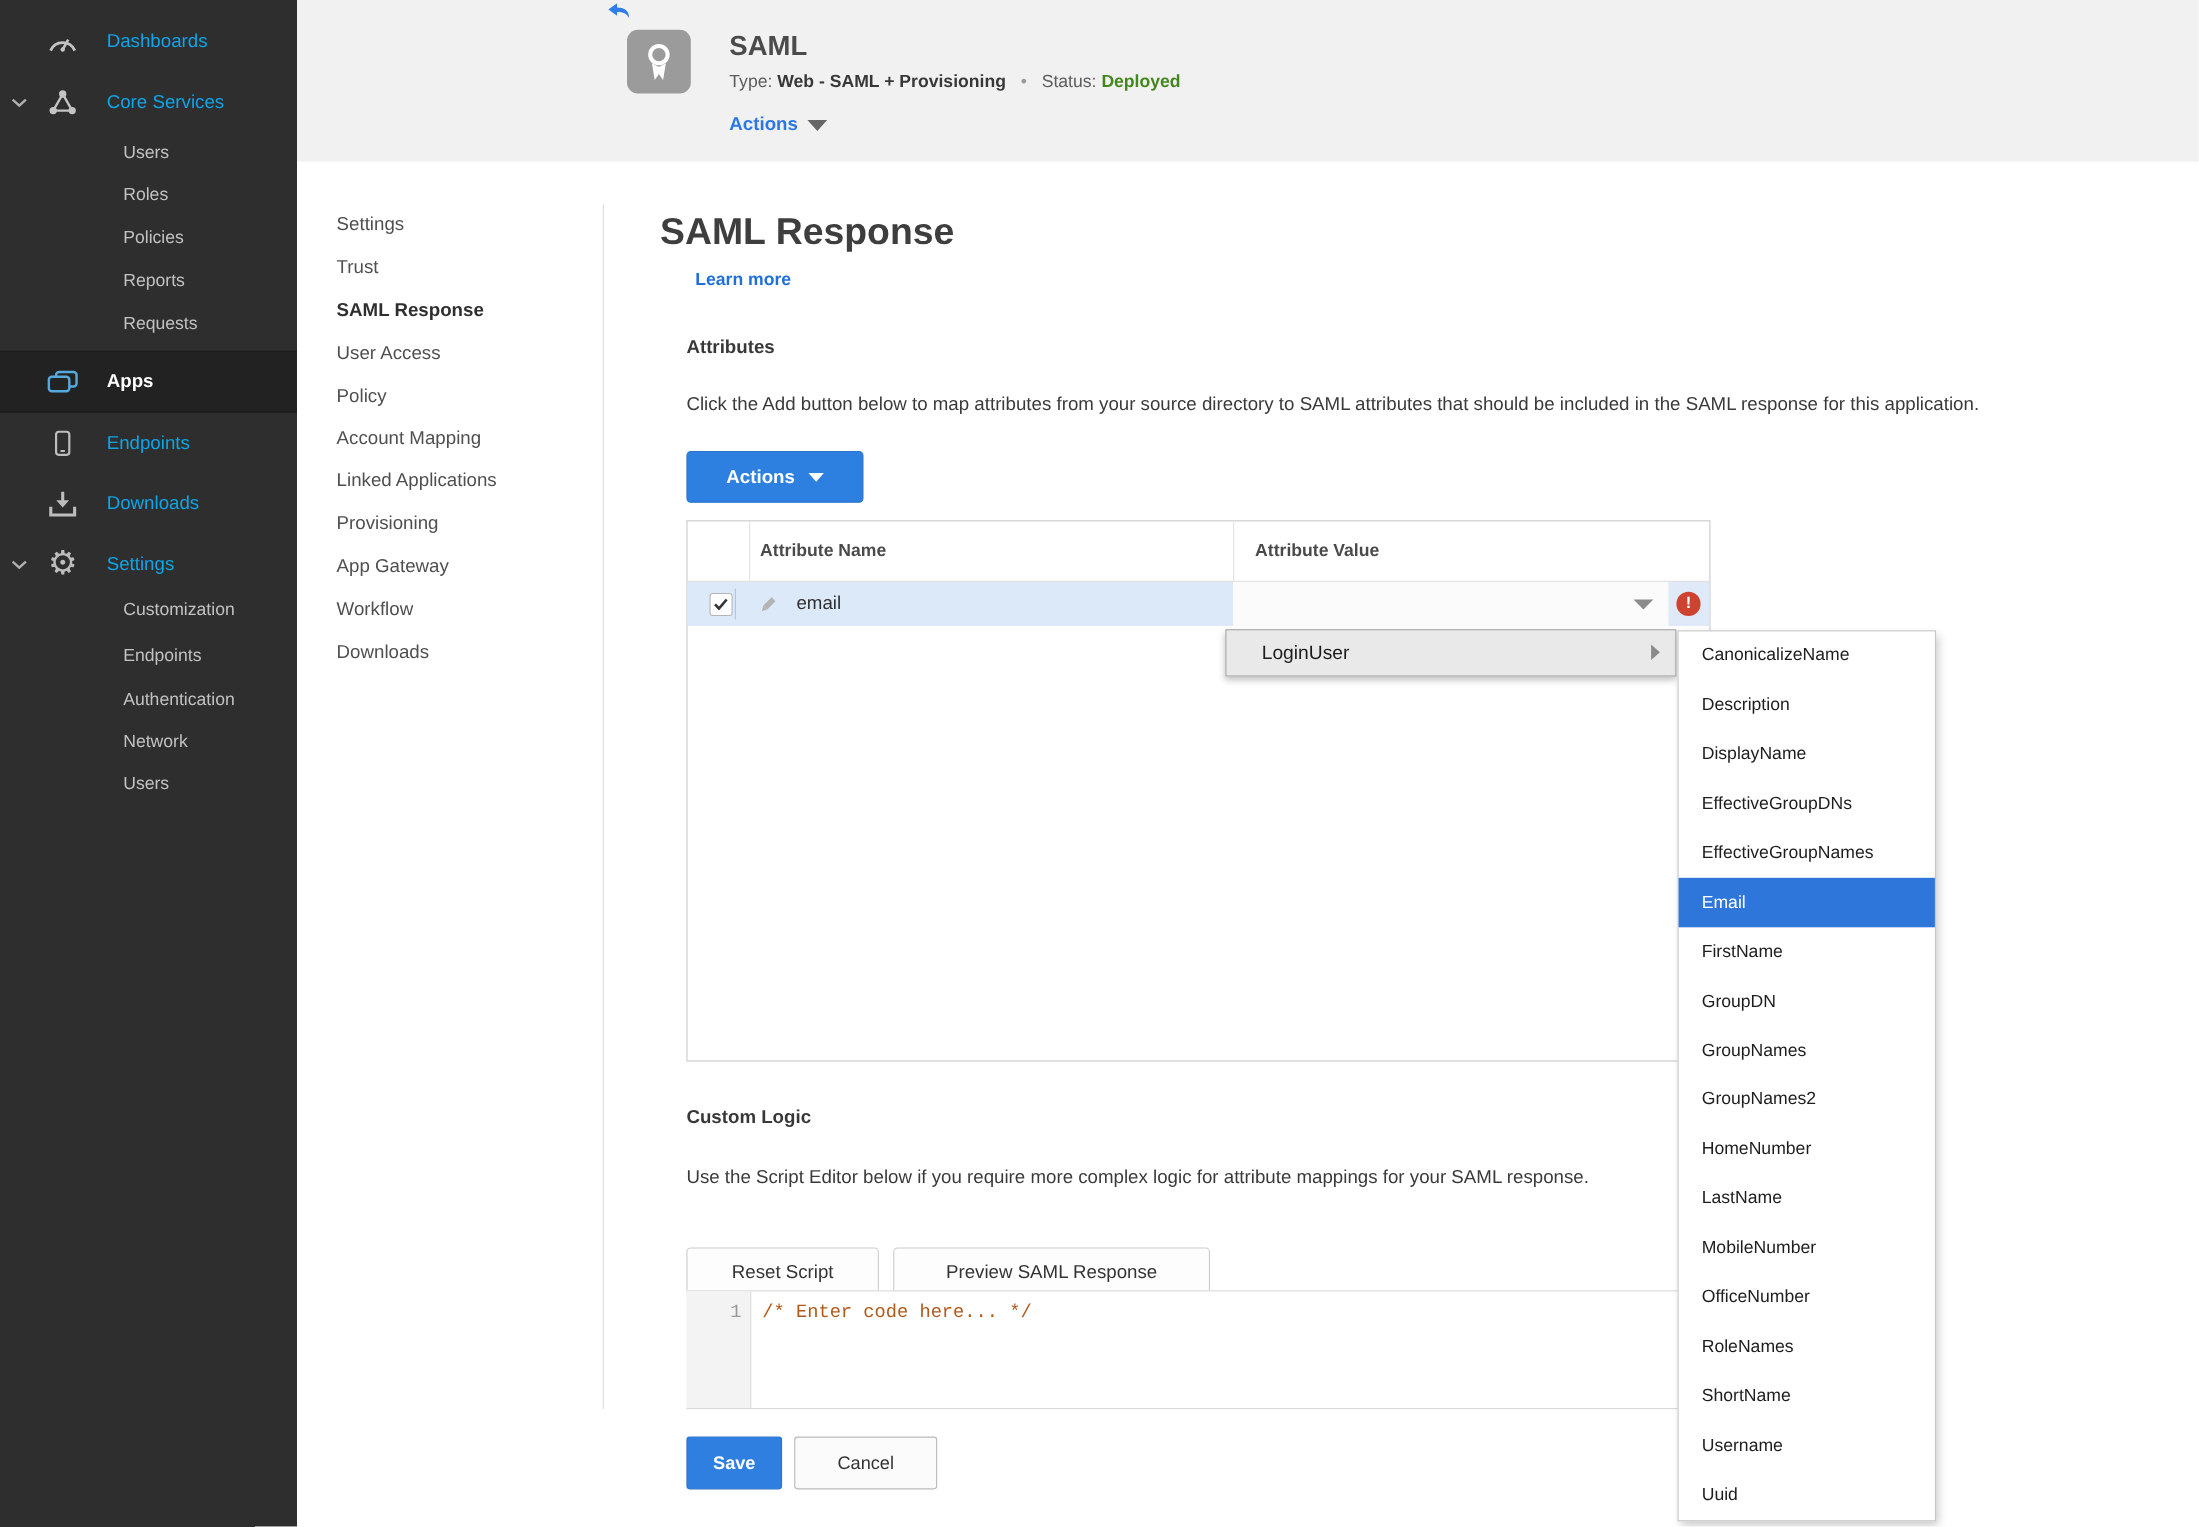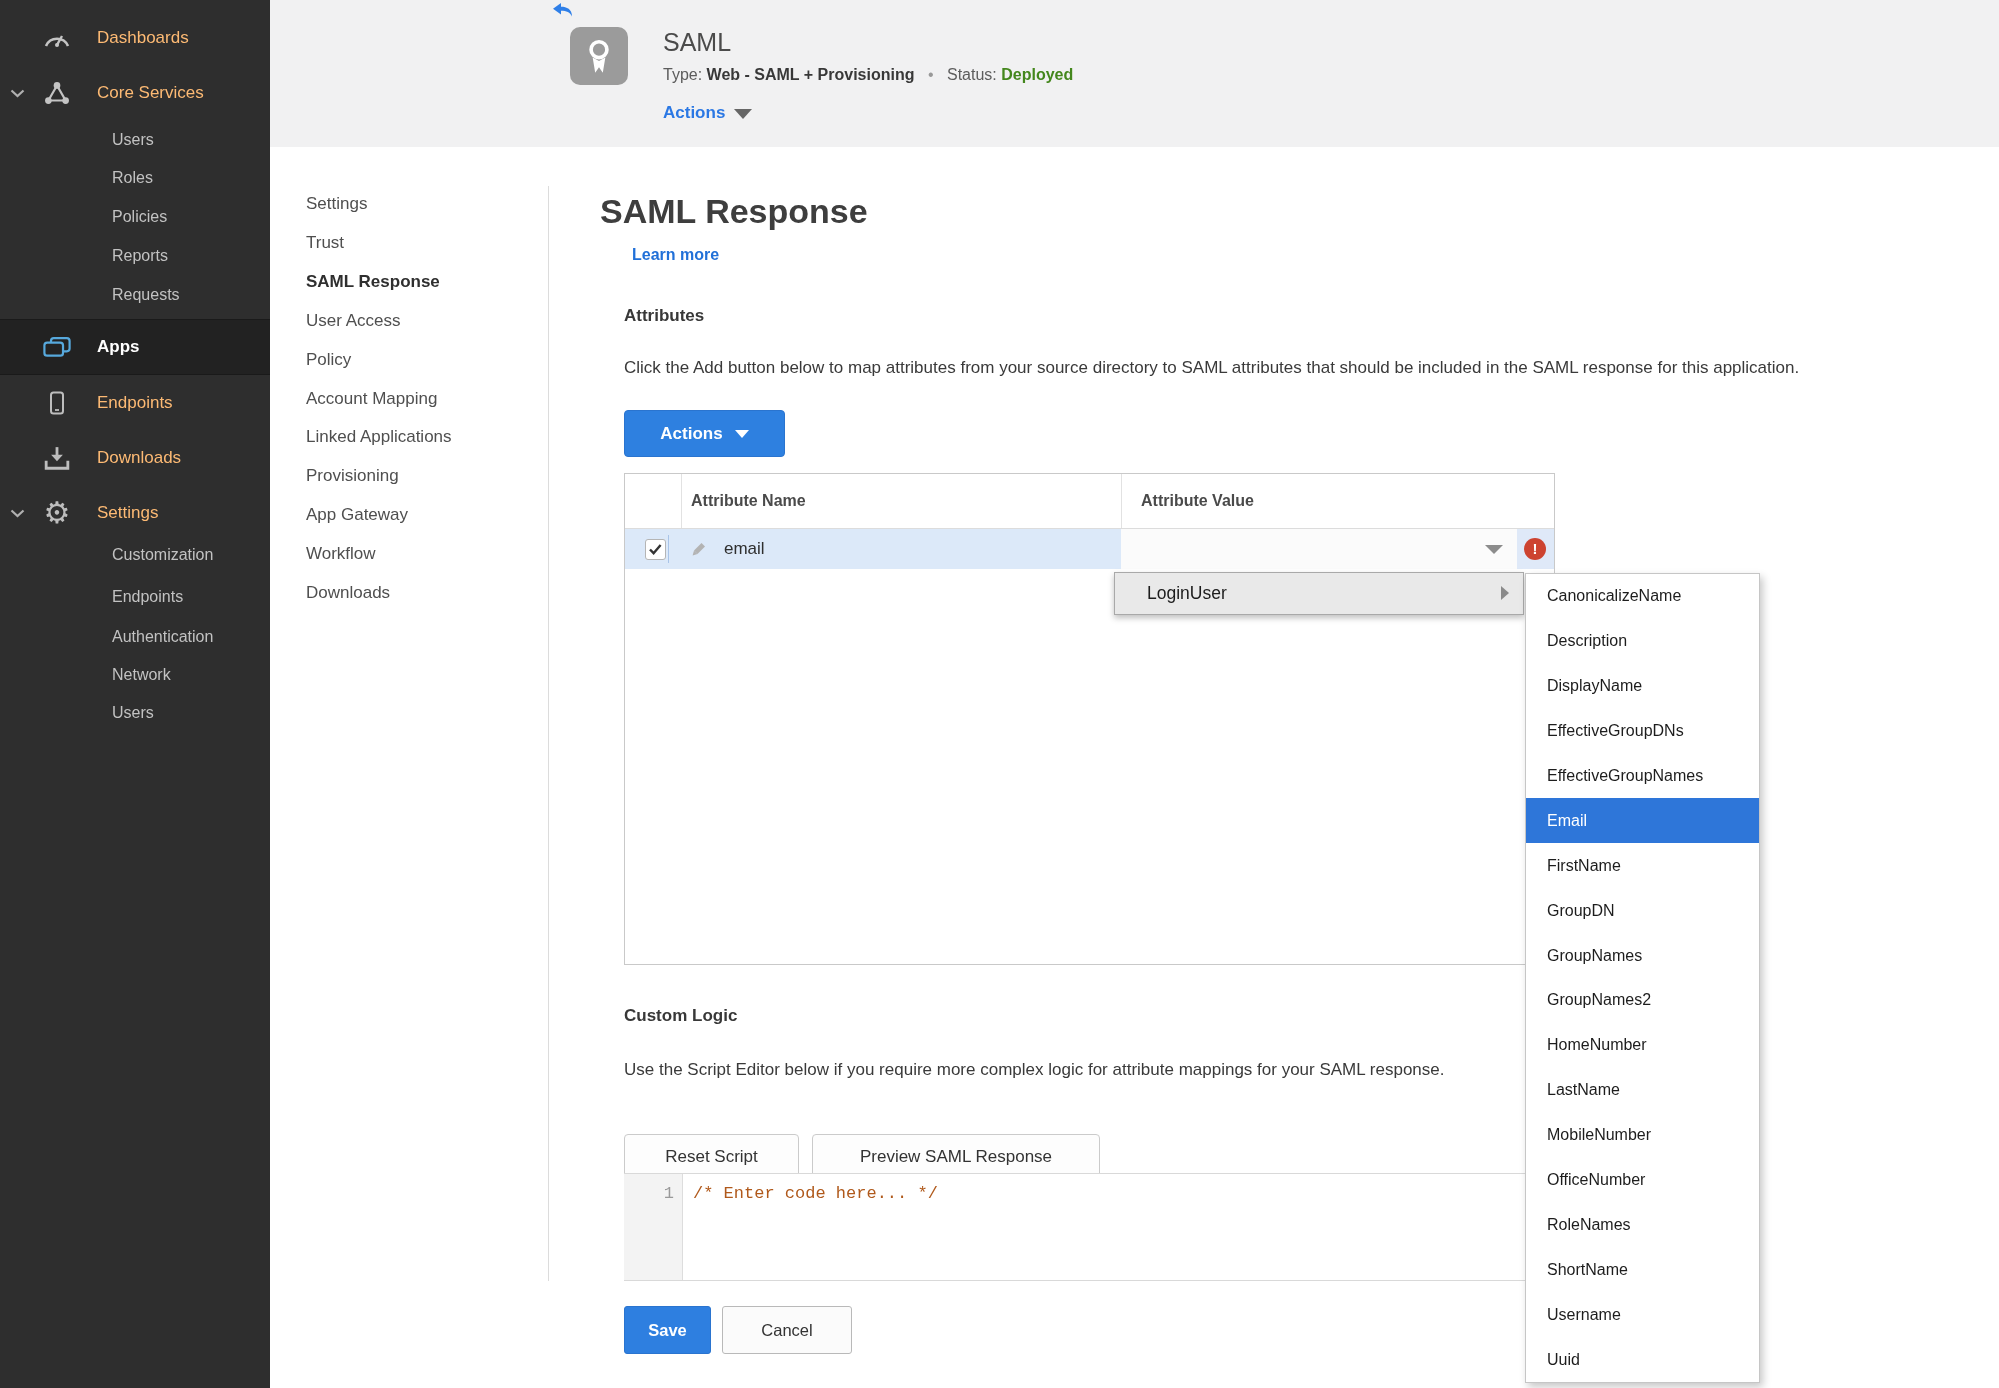--- a/index.html
+++ b/index.html
@@ -4,32 +4,32 @@
 <style>
   html,body{margin:0;padding:0;background:#fff;}
   .page{position:relative;width:1999px;height:1388px;background:#fff;overflow:hidden;
         font-family:"Liberation Sans",sans-serif;color:#333;}
 
   
   .sidebar{position:absolute;left:0;top:0;width:270px;height:1388px;background:#2e2e2e;}
   .sb-row{position:absolute;left:0;width:270px;display:flex;align-items:center;}
   .sb-row .sb-chev{position:absolute;left:10px;width:16px;height:10px;display:flex;align-items:center;}
   .sb-row .sb-ico{position:absolute;left:40px;width:34px;height:32px;display:flex;align-items:center;justify-content:center;}
-  .sb-label-top{position:absolute;left:97px;font-size:17px;color:#fdba74;white-space:nowrap;}
+  .sb-label-top{position:absolute;left:97px;font-size:17px;color:#0ea5e9;white-space:nowrap;}
   .sb-label-sub{position:absolute;left:112px;font-size:16px;color:#c2c2c2;white-space:nowrap;}
   .sb-row.sel{background:#222222;border-top:1px solid #1a1a1a;border-bottom:1px solid #1a1a1a;}
   .sb-row.sel .sb-label-top{color:#ffffff;font-weight:bold;}
   .gear-glyph{font-size:30px;color:#bdbdbd;line-height:30px;}
 
   
   .header{position:absolute;left:270px;top:0;width:1729px;height:147px;background:#f1f1f2;}
   .back-arrow{position:absolute;left:283px;top:3px;width:20px;height:15px;cursor:pointer;}
   .app-icon{position:absolute;left:300px;top:27px;width:58px;height:58px;background:#9b9b9b;border-radius:10px;
             display:flex;align-items:center;justify-content:center;}
-  .app-title{position:absolute;left:393px;top:28px;font-size:25px;font-weight:normal;color:#4b4b4b;}
+  .app-title{position:absolute;left:393px;top:28px;font-size:25px;font-weight:bold;color:#4b4b4b;}
   .type-row{position:absolute;left:393px;top:66px;font-size:16px;color:#5c5c5c;white-space:nowrap;}
   .type-row b{color:#383838;}
   .type-dot{color:#999;margin:0 9px;}
   .status-ok{font-weight:bold;}
   .hdr-actions{position:absolute;left:393px;top:103px;font-size:17px;font-weight:bold;cursor:pointer;}
   .tri-down-lg{display:inline-block;width:0;height:0;border-left:9px solid transparent;border-right:9px solid transparent;
                border-top:10px solid #666;margin-left:9px;vertical-align:-1px;}
 
   
   .subnav-item{position:absolute;left:306px;height:30px;line-height:30px;font-size:17px;color:#4f4f4f;

